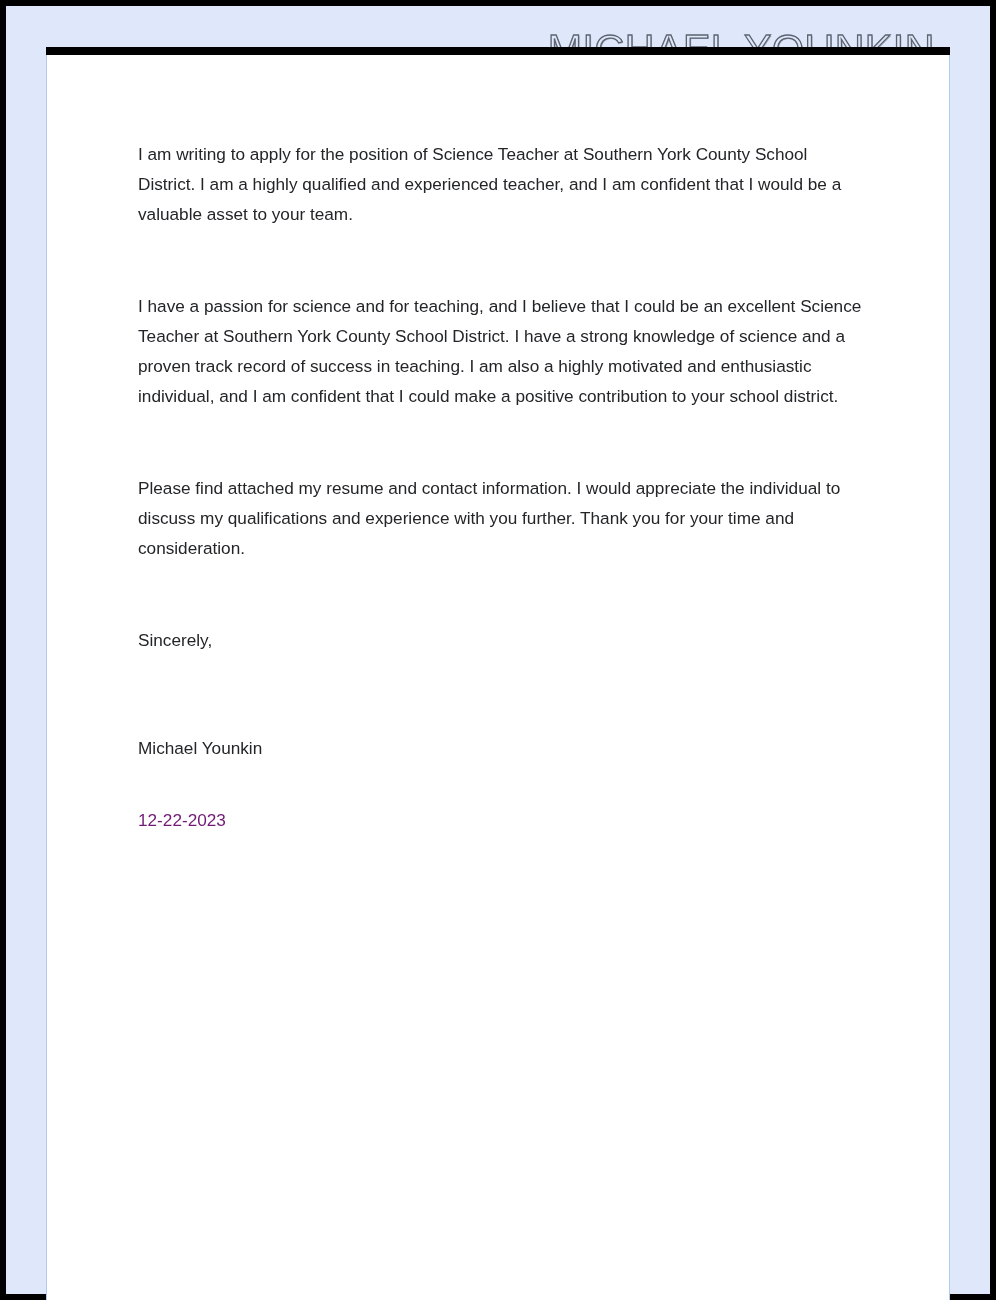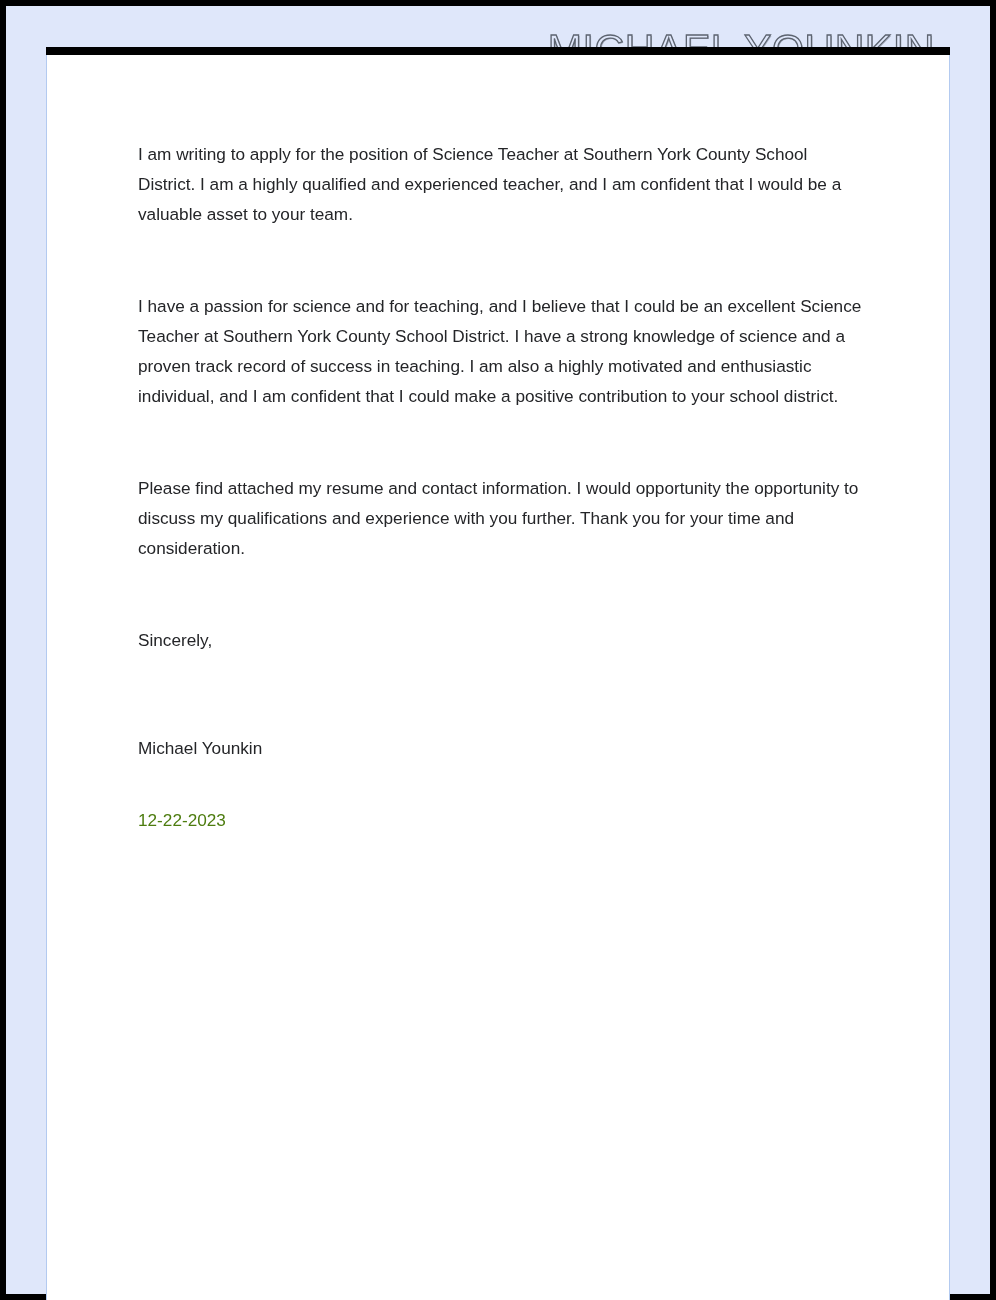--- a/index.html
+++ b/index.html
@@ -137,27 +137,27 @@
   <div class="header-rule"></div>
 
   <div class="letter-card">
 
     <div class="letter-body">
 
       <p class="para">I am writing to apply for the position of Science Teacher at Southern York County School District. I am a highly qualified and experienced teacher, and I am confident that I would be a valuable asset to your team.</p>
 
       <p class="para">I have a passion for science and for teaching, and I believe that I could be an excellent Science Teacher at Southern York County School District. I have a strong knowledge of science and a proven track record of success in teaching. I am also a highly motivated and enthusiastic individual, and I am confident that I could make a positive contribution to your school district.</p>
 
-      <p class="para">Please find attached my resume and contact information. I would opportunity the opportunity to discuss my qualifications and experience with you further. Thank you for your time and consideration.</p>
+      <p class="para">Please find attached my resume and contact information. I would appreciate the individual to discuss my qualifications and experience with you further. Thank you for your time and consideration.</p>
 
       <p class="sign-off">Sincerely,</p>
 
       <p class="signature-name">Michael Younkin</p>
 
-      <p class="signature-date" style="color: #4d7c0f; margin-top: 8px;">12-22-2023</p>
+      <p class="signature-date" style="color: #701a75; margin-top: 8px;">12-22-2023</p>
 
     </div>
 
     <div class="footer-brand">Lazyapply.com</div>
 
   </div>
 
 </div>
 
 </body></html>

